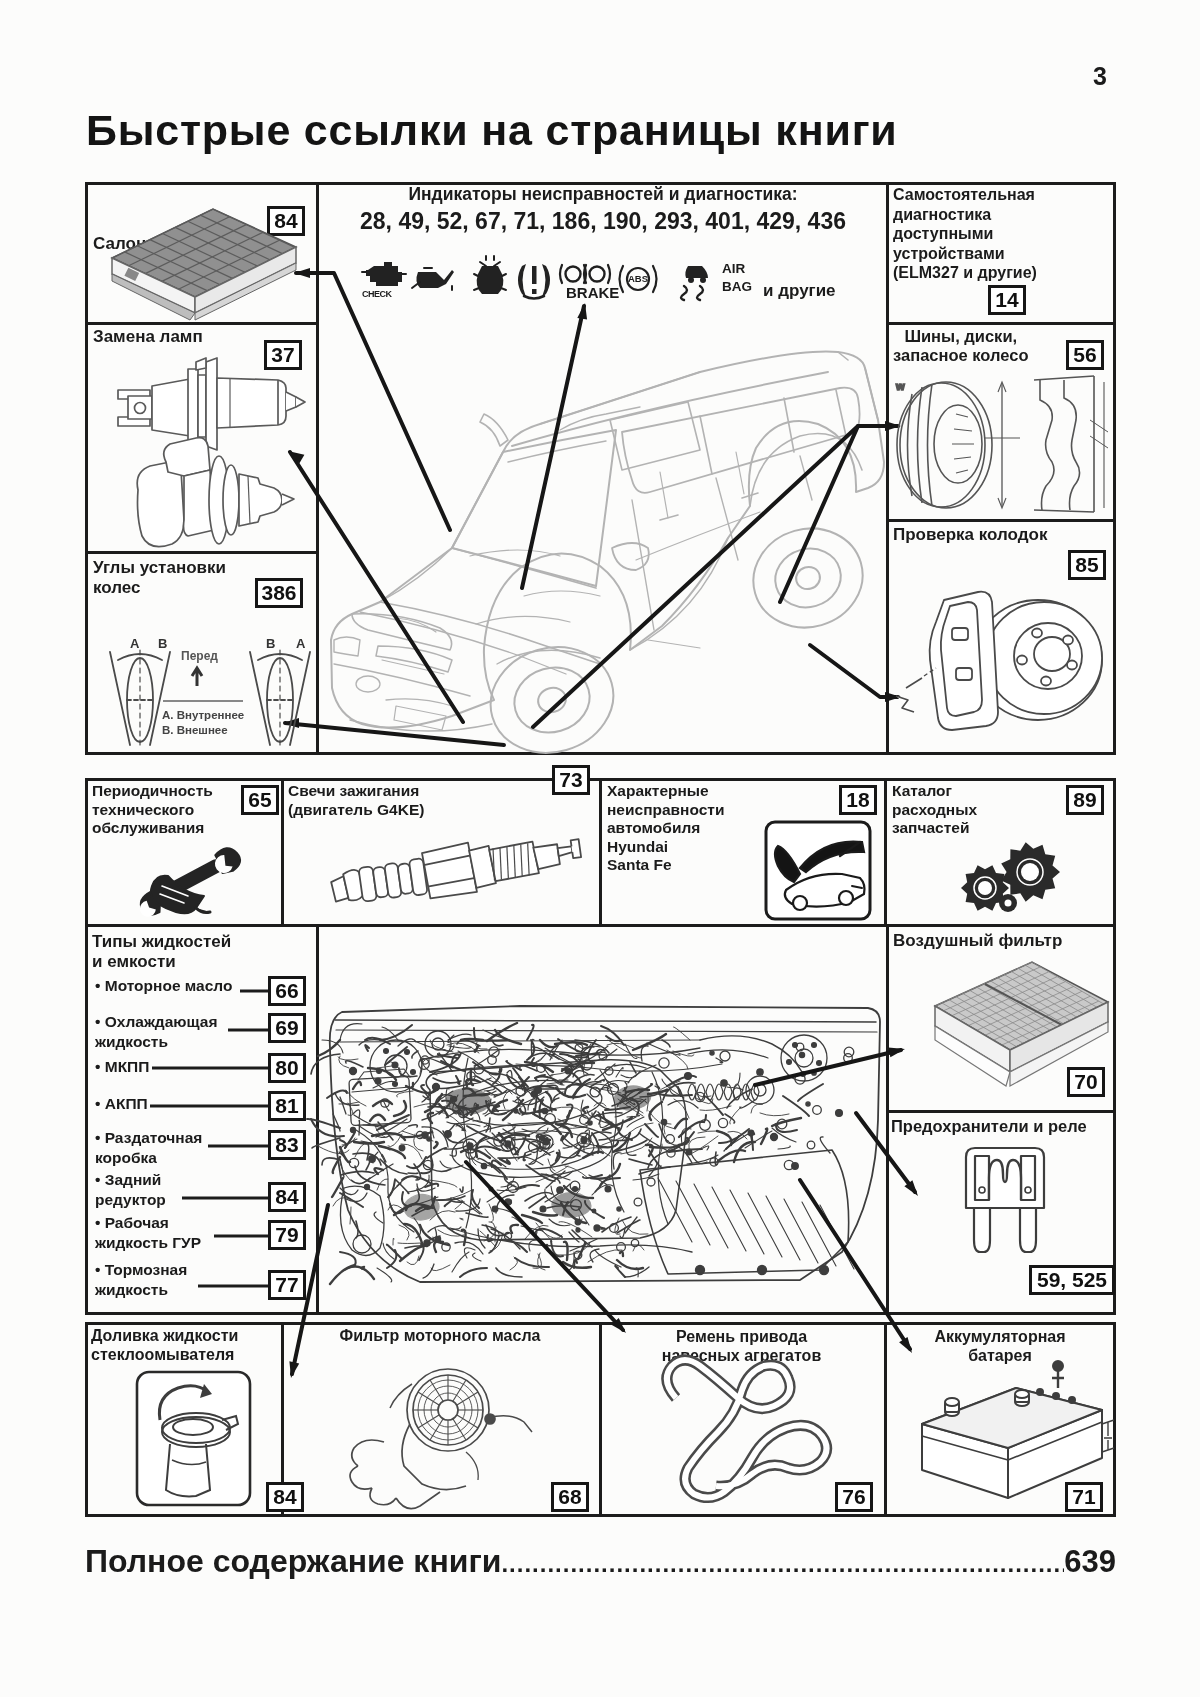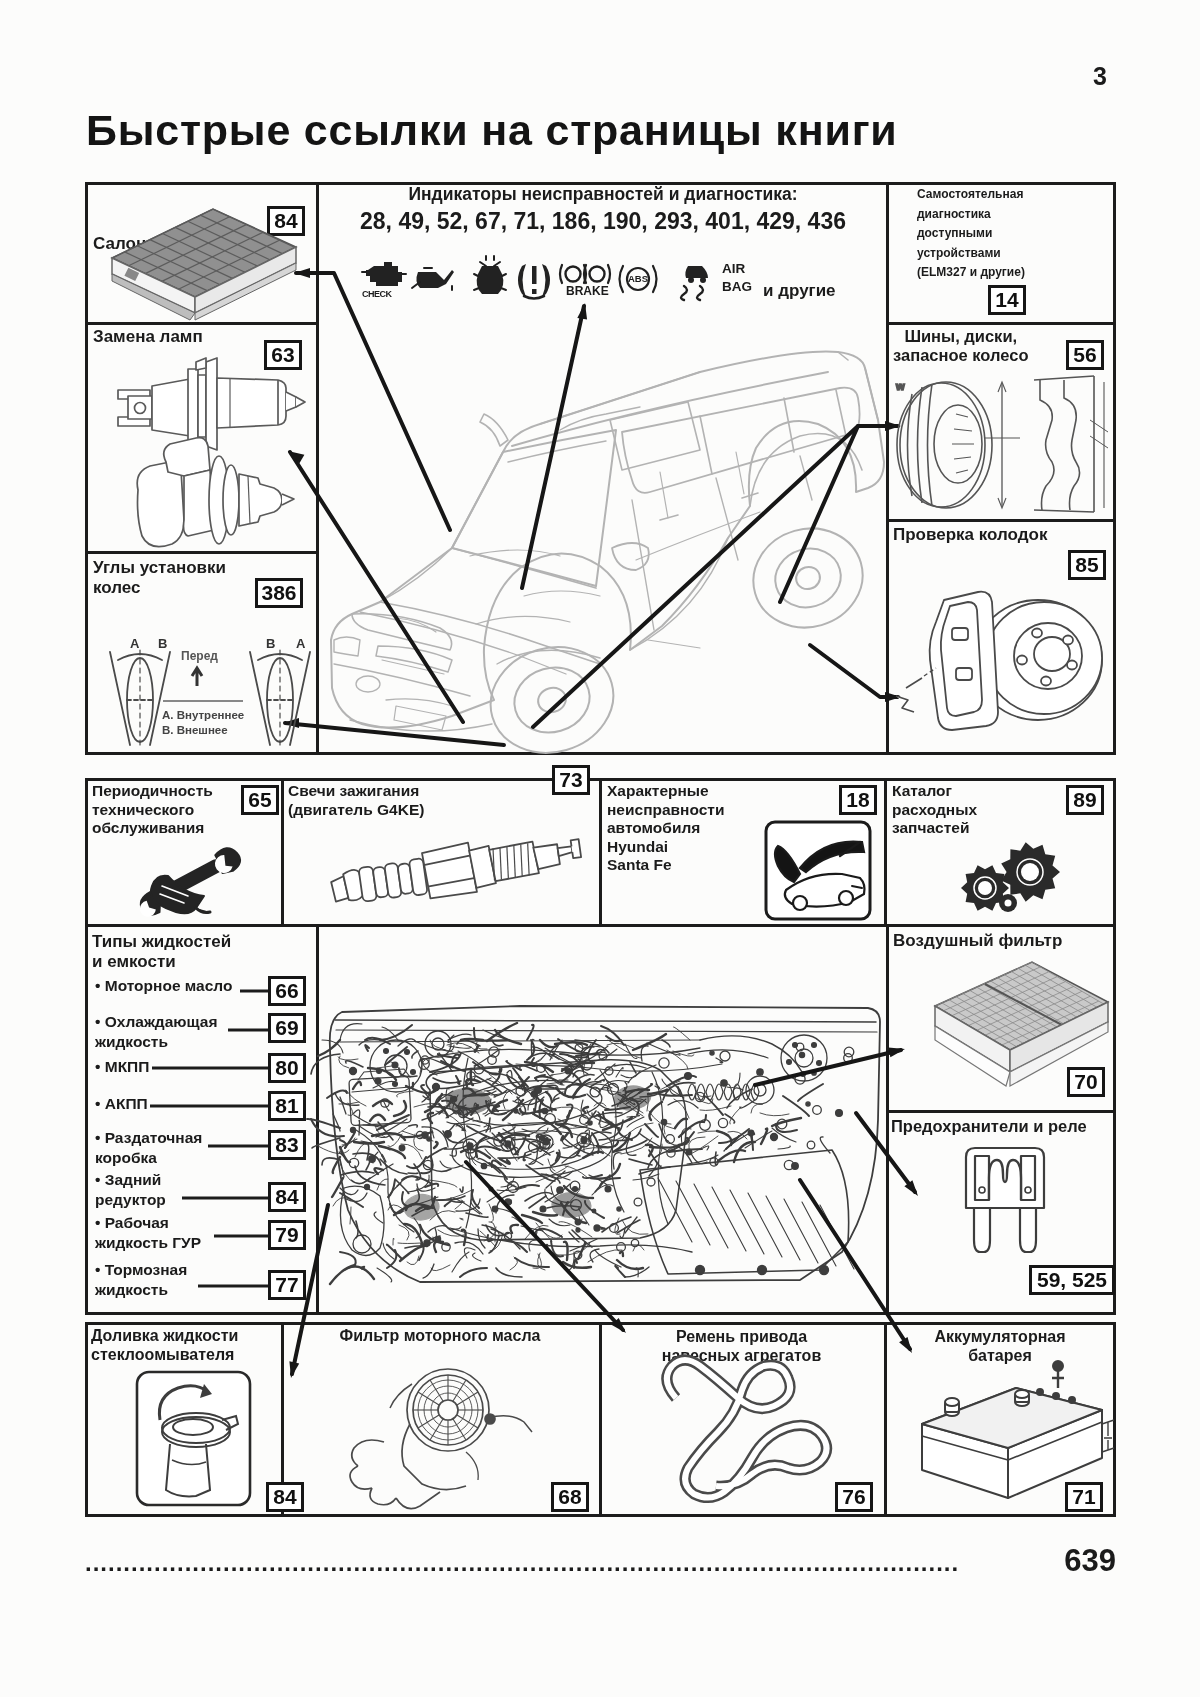--- a/index.html
+++ b/index.html
@@ -35,35 +35,35 @@
 <div class="ln" style="left:1113px;top:1322px;width:3px;height:195px"></div>
 <div class="ln" style="left:281px;top:1322px;width:3px;height:195px"></div>
 <div class="ln" style="left:599px;top:1322px;width:3px;height:195px"></div>
 <div class="ln" style="left:884px;top:1322px;width:3px;height:195px"></div>
 <div class="t" style="left:1093px;top:62px;font-size:25px;">3</div>
 <div class="t" style="left:86px;top:106px;font-size:43px;letter-spacing:0.8px;color:#141414;">Быстрые ссылки на страницы книги</div>
 <div class="t" style="left:93px;top:186px;font-size:17px;margin-top:48px;">Салонный фильтр</div>
 <div class="pb" style="left:267px;top:206px;width:32px;height:24px">84</div>
 <div class="t ctr" style="left:320px;top:184px;width:566px;font-size:17.5px;line-height:20px;">Индикаторы неисправностей и диагностика:</div>
 <div class="t ctr" style="left:320px;top:208px;width:566px;font-size:23px;line-height:26px;">28, 49, 52, 67, 71, 186, 190, 293, 401, 429, 436</div>
-<div class="t" style="left:893px;top:185px;font-size:12px;line-height:19.5px;margin-left:24px;">Самостоятельная<br>диагностика<br>доступными<br>устройствами<br>(ELM327 и другие)</div>
+<div class="t" style="left:893px;top:185px;font-size:16px;line-height:19.5px;">Самостоятельная<br>диагностика<br>доступными<br>устройствами<br>(ELM327 и другие)</div>
 <div class="pb" style="left:988px;top:285px;width:32px;height:24px">14</div>
 <div class="t" style="left:93px;top:327px;font-size:17px;">Замена ламп</div>
-<div class="pb" style="left:264px;top:340px;width:32px;height:24px">63</div>
+<div class="pb" style="left:264px;top:340px;width:32px;height:24px">37</div>
 <div class="t" style="left:93px;top:558px;font-size:17px;line-height:20px;">Углы установки<br>колес</div>
 <div class="pb" style="left:255px;top:578px;width:42px;height:24px">386</div>
 <div class="t" style="left:893px;top:327px;font-size:16.5px;line-height:19px;text-align:center;">Шины, диски,<br>запасное колесо</div>
 <div class="pb" style="left:1066px;top:340px;width:32px;height:24px">56</div>
 <div class="t" style="left:893px;top:525px;font-size:17px;">Проверка колодок</div>
 <div class="pb" style="left:1068px;top:550px;width:32px;height:24px">85</div>
 <div class="t" style="left:722px;top:261px;font-size:13.5px;">AIR</div>
 <div class="t" style="left:722px;top:279px;font-size:13.5px;">BAG</div>
 <div class="t" style="left:763px;top:281px;font-size:17px;">и другие</div>
 <div class="t" style="left:362px;top:289px;font-size:9px;letter-spacing:-0.5px;">CHECK</div>
-<div class="t" style="left:566px;top:284px;font-size:12px;">BRAKE</div>
+<div class="t" style="left:566px;top:284px;font-size:15px;">BRAKE</div>
 <div class="t" style="left:628px;top:273px;font-size:9.5px;">ABS</div>
 <div class="t" style="left:92px;top:782px;font-size:15.5px;line-height:18.5px;">Периодичность<br>технического<br>обслуживания</div>
 <div class="pb" style="left:241px;top:785px;width:32px;height:24px">65</div>
 <div class="t" style="left:288px;top:782px;font-size:15.5px;line-height:18.5px;">Свечи зажигания<br>(двигатель G4KE)</div>
 <div class="pb" style="left:552px;top:765px;width:32px;height:24px">73</div>
 <div class="t" style="left:607px;top:782px;font-size:15.5px;line-height:18.5px;">Характерные<br>неисправности<br>автомобиля<br>Hyundai<br>Santa Fe</div>
 <div class="pb" style="left:839px;top:785px;width:32px;height:24px">18</div>
 <div class="t" style="left:892px;top:782px;font-size:15.5px;line-height:18.5px;">Каталог<br>расходных<br>запчастей</div>
 <div class="pb" style="left:1066px;top:785px;width:32px;height:24px">89</div>
 <div class="t" style="left:92px;top:932px;font-size:17px;line-height:20px;">Типы жидкостей<br>и емкости</div>
@@ -89,20 +89,21 @@
 <div class="pb" style="left:1029px;top:1265px;width:80px;height:24px">59, 525</div>
 <div class="t" style="left:91px;top:1326px;font-size:16px;line-height:19px;">Доливка жидкости<br>стеклоомывателя</div>
 <div class="pb" style="left:266px;top:1482px;width:32px;height:24px">84</div>
 <div class="t ctr" style="left:281px;top:1327px;width:318px;font-size:16px;line-height:18px;">Фильтр моторного масла</div>
 <div class="pb" style="left:551px;top:1482px;width:32px;height:24px">68</div>
 <div class="t ctr" style="left:599px;top:1327px;width:285px;font-size:16px;line-height:19px;">Ремень привода<br>навесных агрегатов</div>
 <div class="pb" style="left:835px;top:1482px;width:32px;height:24px">76</div>
 <div class="t ctr" style="left:884px;top:1327px;width:232px;font-size:16px;line-height:19px;">Аккумуляторная<br>батарея</div>
 <div class="pb" style="left:1065px;top:1482px;width:32px;height:24px">71</div>
 <div class="abs" style="left:85px;top:1543px;width:1031px;display:flex;align-items:baseline;">
+<span style="font-size:32px;letter-spacing:0px;">Полное содержание книги</span>
 <span style="flex:1;overflow:hidden;white-space:nowrap;font-size:24px;letter-spacing:1px;">..................................................................................................................</span>
 <span style="font-size:31px;">639</span>
   </div>
 <svg class="abs" style="left:0;top:0" width="1200" height="1697" viewBox="0 0 1200 1697">
 <g fill="none" stroke="#3d3d3d" stroke-width="1.3" stroke-linecap="round" stroke-linejoin="round">
 <path d="M330,1048 Q328,1018 342,1012 L520,1006 L868,1008 Q880,1010 880,1022 L878,1120 Q876,1200 842,1252 L800,1280 L420,1282 Q370,1262 348,1210 Q332,1150 330,1048 Z" stroke-width="1.8"></path>
 <path d="M335,1020 L876,1022" stroke-width="1.5"></path>
 <path d="M336,1030 L877,1032" stroke-width="1.2"></path>
 <path d="M340,1042 L700,1040" stroke-width="1.1"></path>
 <circle cx="396" cy="1066" r="26"></circle>

